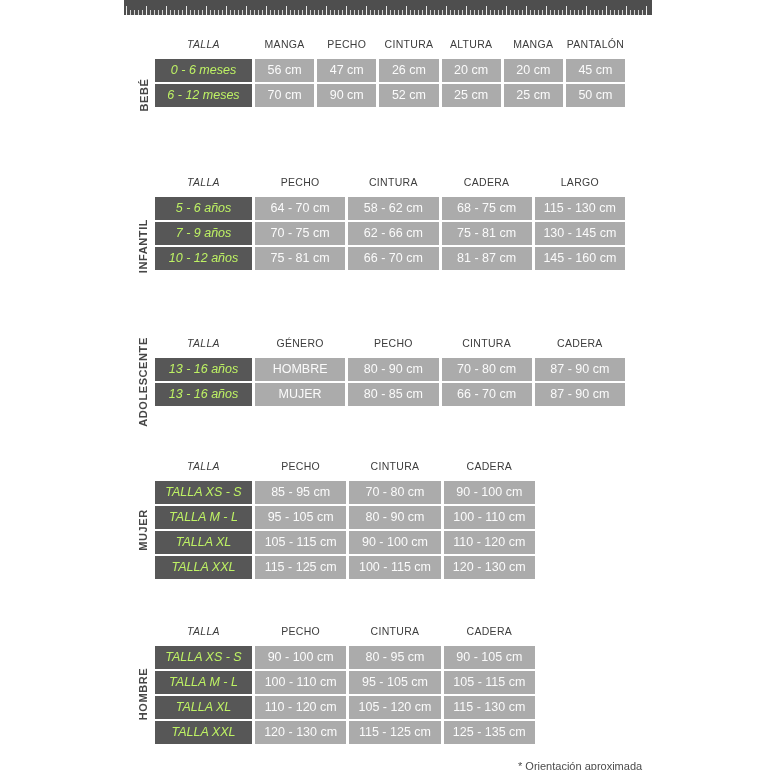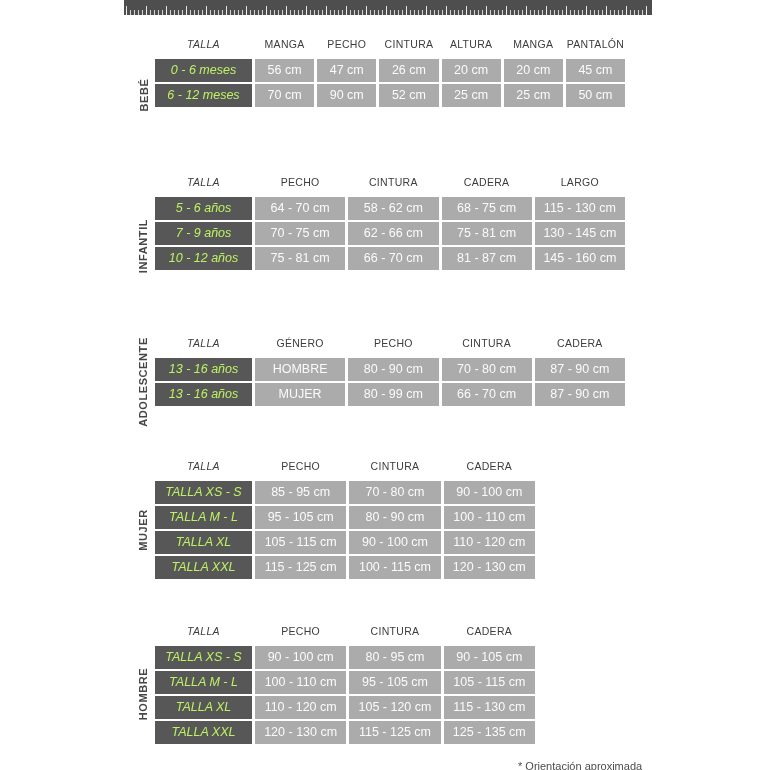--- a/index.html
+++ b/index.html
@@ -145,21 +145,21 @@
     <div class="trow">
       <div class="cell dark c0">13 - 16 años</div>
       <div class="cell light">HOMBRE</div>
       <div class="cell light">80 - 90 cm</div>
       <div class="cell light">70 - 80 cm</div>
       <div class="cell light">87 - 90 cm</div>
     </div>
     <div class="trow">
       <div class="cell dark c0">13 - 16 años</div>
       <div class="cell light">MUJER</div>
-      <div class="cell light">80 - 99 cm</div>
+      <div class="cell light">80 - 85 cm</div>
       <div class="cell light">66 - 70 cm</div>
       <div class="cell light">87 - 90 cm</div>
     </div>
   </div>
 <div class="tbl" id="tbl-mujer">
     <div class="trow thead">
       <div class="hcell c0">TALLA</div>
       <div class="hcell">PECHO</div>
       <div class="hcell">CINTURA</div>
       <div class="hcell">CADERA</div>

